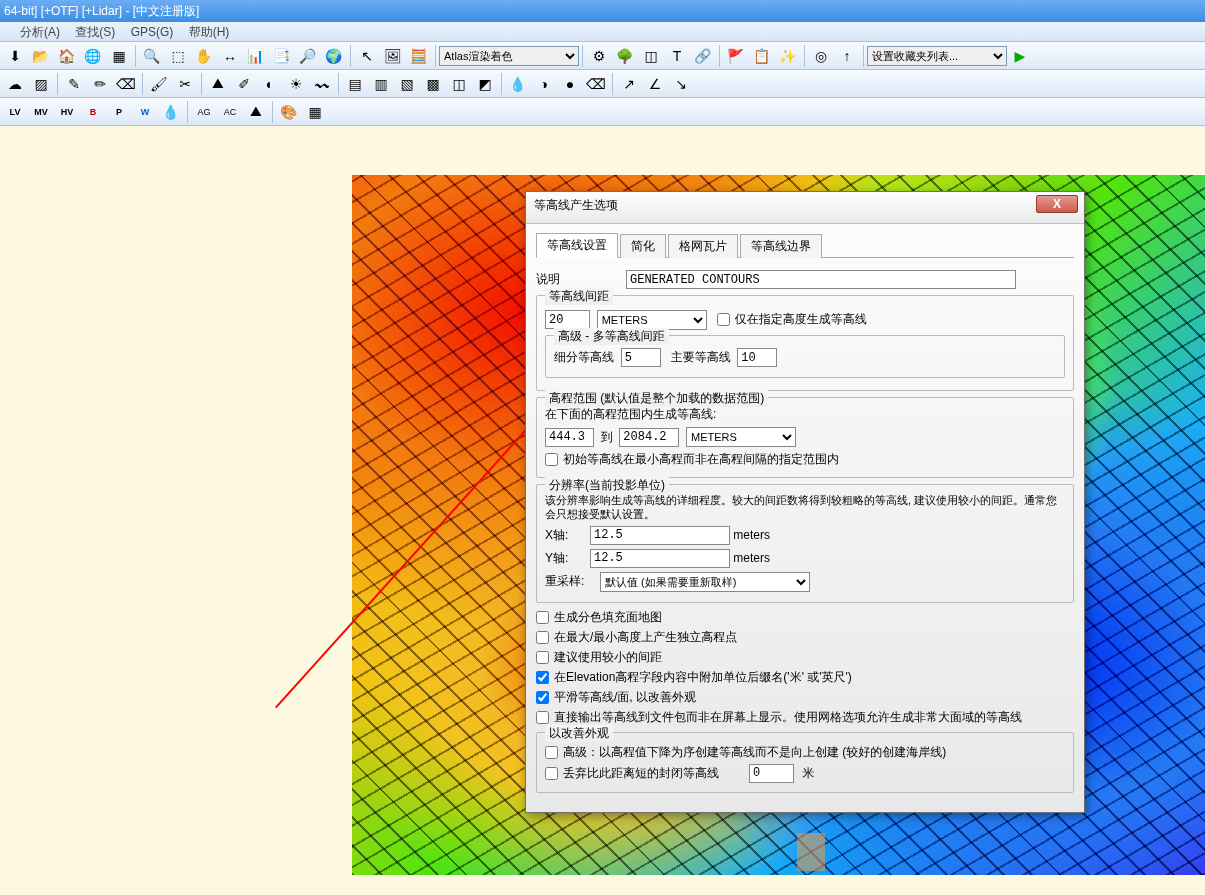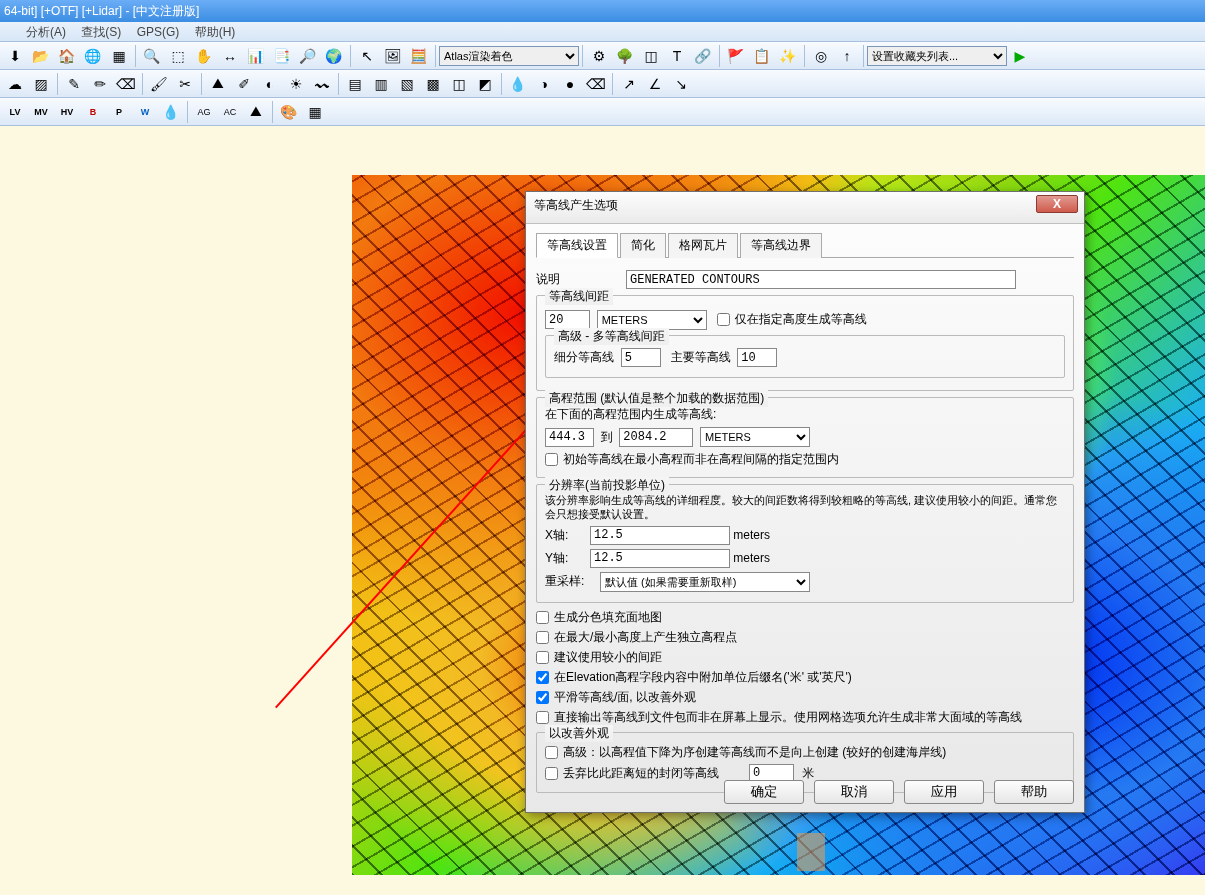--- a/index.html
+++ b/index.html
@@ -1,19 +1,19 @@
 <!DOCTYPE html>
 <html><head>
 <meta charset="utf-8">
 <style>
 * { box-sizing: border-box; margin: 0; padding: 0; }
 body { font-family: 'Microsoft YaHei', 'SimSun', sans-serif; font-size: 12px; background: #fff; overflow: hidden; width: 1205px; height: 895px; }
 
 .titlebar { background: linear-gradient(#6badf6, #3b8de3); color: #fff; height: 22px; line-height: 22px; padding-left: 4px; font-size: 12px; }
-.menubar { background: linear-gradient(#eaf2fb, #d7e6f7); height: 20px; padding-left: 20px; border-bottom: 1px solid #a8c0db; }
+.menubar { background: linear-gradient(#eaf2fb, #d7e6f7); height: 20px; padding-left: 14px; border-bottom: 1px solid #a8c0db; }
 .menubar span { display: inline-block; padding: 2px 6px; color: #444; cursor: default; }
 
 .toolbar { background: linear-gradient(#f8fbff, #dde9f7); border-bottom: 1px solid #a8c0db; padding: 2px; display: flex; align-items: center; height: 28px; }
 .tb-btn { width: 24px; height: 24px; border: 1px solid transparent; display: inline-flex; align-items: center; justify-content: center; margin: 0 1px; font-size: 14px; }
 .tb-sep { width: 1px; height: 22px; background: #a8c0db; margin: 0 3px; display: inline-block; }
 .tb-select { height: 20px; font-size: 11px; border: 1px solid #7a96b8; width: 140px; }
 
 .workspace { background: #fdf8e0; height: 825px; position: relative; }
 
 .map-view { position: absolute; left: 352px; top: 49px; width: 853px; height: 700px; background: #222; overflow: hidden; }
@@ -33,21 +33,21 @@
   mix-blend-mode: multiply; }
 
 .red-line { position: absolute; left: 275px; top: 581px; width: 390px; height: 1px; border-top: 2px solid red; transform: rotate(-48deg); transform-origin: 0 0; }
 .red-arrow { position: absolute; left: 546px; top: 165px; width: 0; height: 0; border: 7px solid transparent; border-bottom: 18px solid red; transform: rotate(33deg); }
 
 .dialog { position: absolute; left: 525px; top: 65px; width: 560px; height: 622px; background: linear-gradient(#fdfdfd,#e8e8e8); border: 1px solid #707070; box-shadow: 2px 3px 10px rgba(0,0,0,.4); }
 .dlg-title { background: linear-gradient(#fdfdfd,#eaeaea); height: 32px; line-height: 26px; padding-left: 8px; border-bottom: 1px solid #c0c0c0; position: relative; }
 .dlg-close { position: absolute; right: 6px; top: 3px; width: 42px; height: 18px; background: linear-gradient(#e29a92,#cf5b4c); border: 1px solid #8a3c32; border-radius: 2px; color: #fff; text-align: center; line-height: 16px; font-weight: bold; }
 
 .dlg-body { padding: 8px 10px; }
-.tabs { display: flex; border-bottom: 1px solid #aaa; margin-bottom: 12px; }
+.tabs { display: flex; border-bottom: 1px solid #aaa; margin-bottom: 12px; align-items: center; }
 .tab { padding: 3px 10px; border: 1px solid #aaa; border-bottom: none; background: #f4f4f4; margin-right: 2px; position: relative; top: 1px; }
 .tab.active { background: #fff; border-bottom: 1px solid #fff; }
 
 .row { display: flex; align-items: center; margin: 4px 0; }
 .row label.lbl { width: 90px; }
 .inp { border: 1px solid #888; height: 19px; padding: 0 3px; font-size: 12px; font-family: 'Courier New', monospace; background: #fff; }
 .sel { border: 1px solid #888; height: 20px; font-size: 11px; background: #fff; }
 .grp { border: 1px solid #bbb; border-radius: 2px; padding: 8px 8px 6px; margin: 6px 0; position: relative; }
 .grp-title { position: absolute; top: -8px; left: 8px; background: linear-gradient(#f5f5f5,#efefef); padding: 0 4px; font-size: 12px; }
 .chk { display: flex; align-items: center; margin: 3px 0; }
@@ -208,21 +208,21 @@
           </div>
         </div>
       </div>
 
       <div class="grp">
         <span class="grp-title">高程范围 (默认值是整个加载的数据范围)</span>
         <div>在下面的高程范围内生成等高线:</div>
         <div class="row">
           <input class="inp" style="width: 49px;" value="444.3">
           &nbsp;&nbsp;<span>到</span>&nbsp;&nbsp;
-          <input class="inp" style="width: 74px;" value="2084.2">
+          <input class="inp" style="width: 60px;" value="2084.2">
           &nbsp;&nbsp;
           <select class="sel" style="width:110px"><option>METERS</option></select>
         </div>
         <label class="chk">
             <input type="checkbox" style="">
             <span>初始等高线在最小高程而非在高程间隔的指定范围内</span>
           </label>
       </div>
 
       <div class="grp">
@@ -277,23 +277,17 @@
           </label>
         <label class="chk">
           <input type="checkbox" style=""><span>丢弃比此距离短的封闭等高线</span>
           &nbsp;&nbsp;&nbsp;&nbsp;&nbsp;&nbsp;&nbsp;&nbsp;&nbsp;
           <input class="inp" style="width: 45px;" value="0">
           &nbsp;<span>米</span>
         </label>
       </div>
     </div>
 
-    <div class="dlg-buttons">
-      <button class="btn">确定</button>
-      <button class="btn">取消</button>
-      <button class="btn">应用</button>
-      <button class="btn">帮助</button>
-    </div>
   </div>
 
   <div class="watermark-logo"></div>
 
 </div>
 
 </body></html>

